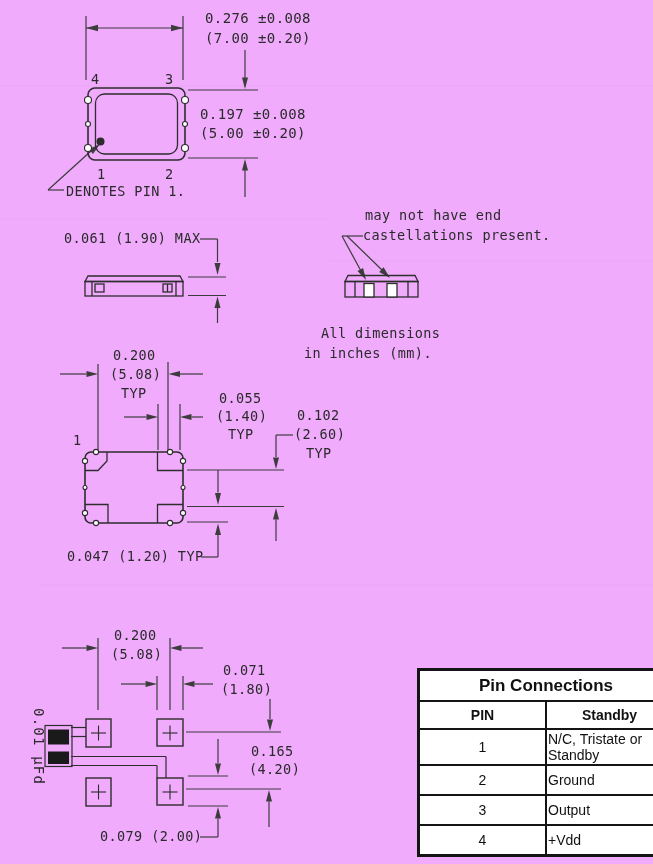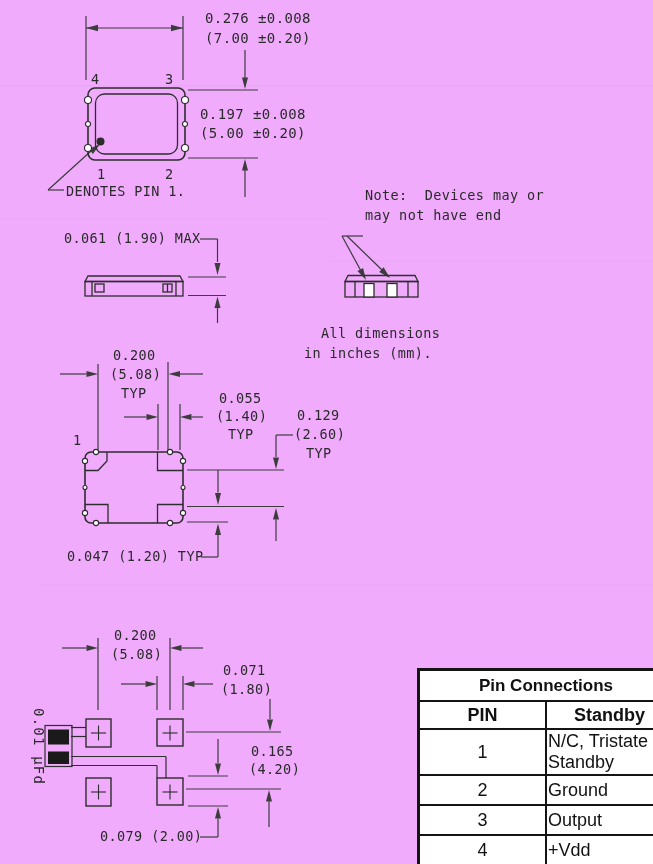--- a/index.html
+++ b/index.html
@@ -6,21 +6,21 @@
   .canvas{position:relative;width:653px;height:864px;background:#f0abfc;overflow:hidden;
           font-family:"DejaVu Sans Mono",monospace;}
   .canvas svg{position:absolute;left:0;top:0;}
   .t{position:absolute;white-space:pre;color:#2a2a2a;font-size:13.5px;letter-spacing:.4px;line-height:1.05;}
   .t14{font-size:14px;}
   .t15{font-size:15px;}
   .rot90{transform:rotate(90deg);transform-origin:0 0;letter-spacing:1.2px;}
   table.pins{position:absolute;left:393px;top:668px;width:258px;border-collapse:collapse;
              border:3px solid #141414;font-family:"Liberation Sans",sans-serif;color:#111;
              table-layout:fixed;margin-left:24px;}
-  table.pins td{border:2px solid #141414;font-size:18px;height:26px;background:#fff;}
+  table.pins td{border:2px solid #141414;font-size:14px;height:26px;background:#fff;}
   table.pins tr.cap td{font-weight:700;font-size:17px;text-align:center;height:27px;}
   table.pins tr.hdr td{font-weight:700;text-align:center;height:24px;}
   table.pins td.pin{width:50px;text-align:center;}
   table.pins td.fn{}
 </style>
 </head>
 <body>
 
 <div class="canvas">
 
@@ -220,33 +220,33 @@
   <div class="t t14" style="left:200px;top:107px">0.197 ±0.008</div>
   <div class="t t14" style="left:200px;top:126px">(5.00 ±0.20)</div>
   <div class="t" style="left:91px;top:72px">4</div>
   <div class="t" style="left:165px;top:72px">3</div>
   <div class="t" style="left:97px;top:167px">1</div>
   <div class="t" style="left:165px;top:167px">2</div>
   <div class="t" style="left:66px;top:184px">DENOTES PIN 1.</div>
 
   <div class="t" style="left:64px;top:231px">0.061 (1.90) MAX</div>
 
-  <div class="t" style="left:365px;top:188px">Note:  Devices may or</div>
   <div class="t" style="left:365px;top:208px">may not have end</div>
+  <div class="t" style="left:363px;top:228px">castellations present.</div>
 
   <div class="t" style="left:321px;top:326px">All dimensions</div>
   <div class="t" style="left:304px;top:346px">in inches (mm).</div>
 
   <div class="t" style="left:113px;top:348px">0.200</div>
   <div class="t" style="left:110px;top:367px">(5.08)</div>
   <div class="t" style="left:121px;top:386px">TYP</div>
   <div class="t" style="left:219px;top:391px">0.055</div>
   <div class="t" style="left:216px;top:409px">(1.40)</div>
   <div class="t" style="left:228px;top:427px">TYP</div>
-  <div class="t" style="left:297px;top:408px">0.129</div>
+  <div class="t" style="left:297px;top:408px">0.102</div>
   <div class="t" style="left:294px;top:427px">(2.60)</div>
   <div class="t" style="left:306px;top:446px">TYP</div>
   <div class="t" style="left:73px;top:433px">1</div>
   <div class="t" style="left:67px;top:549px">0.047 (1.20) TYP</div>
 
   <div class="t" style="left:114px;top:628px">0.200</div>
   <div class="t" style="left:111px;top:647px">(5.08)</div>
   <div class="t" style="left:223px;top:663px">0.071</div>
   <div class="t" style="left:221px;top:682px">(1.80)</div>
   <div class="t" style="left:251px;top:744px">0.165</div>

